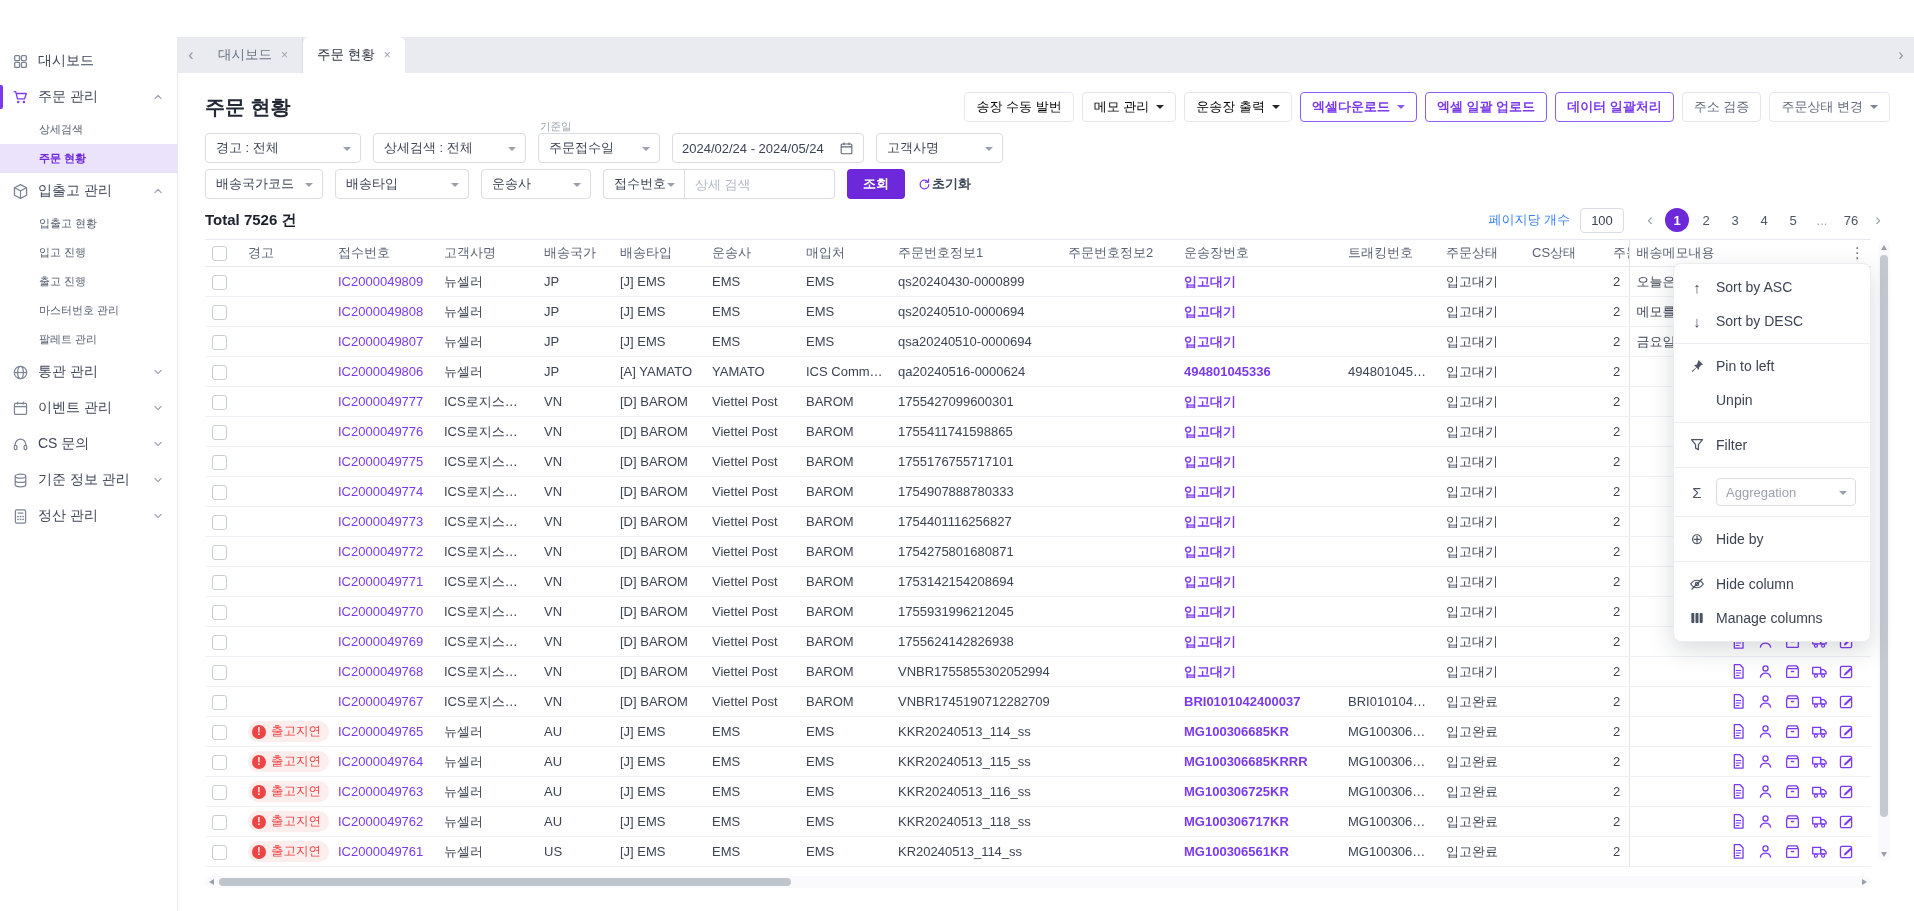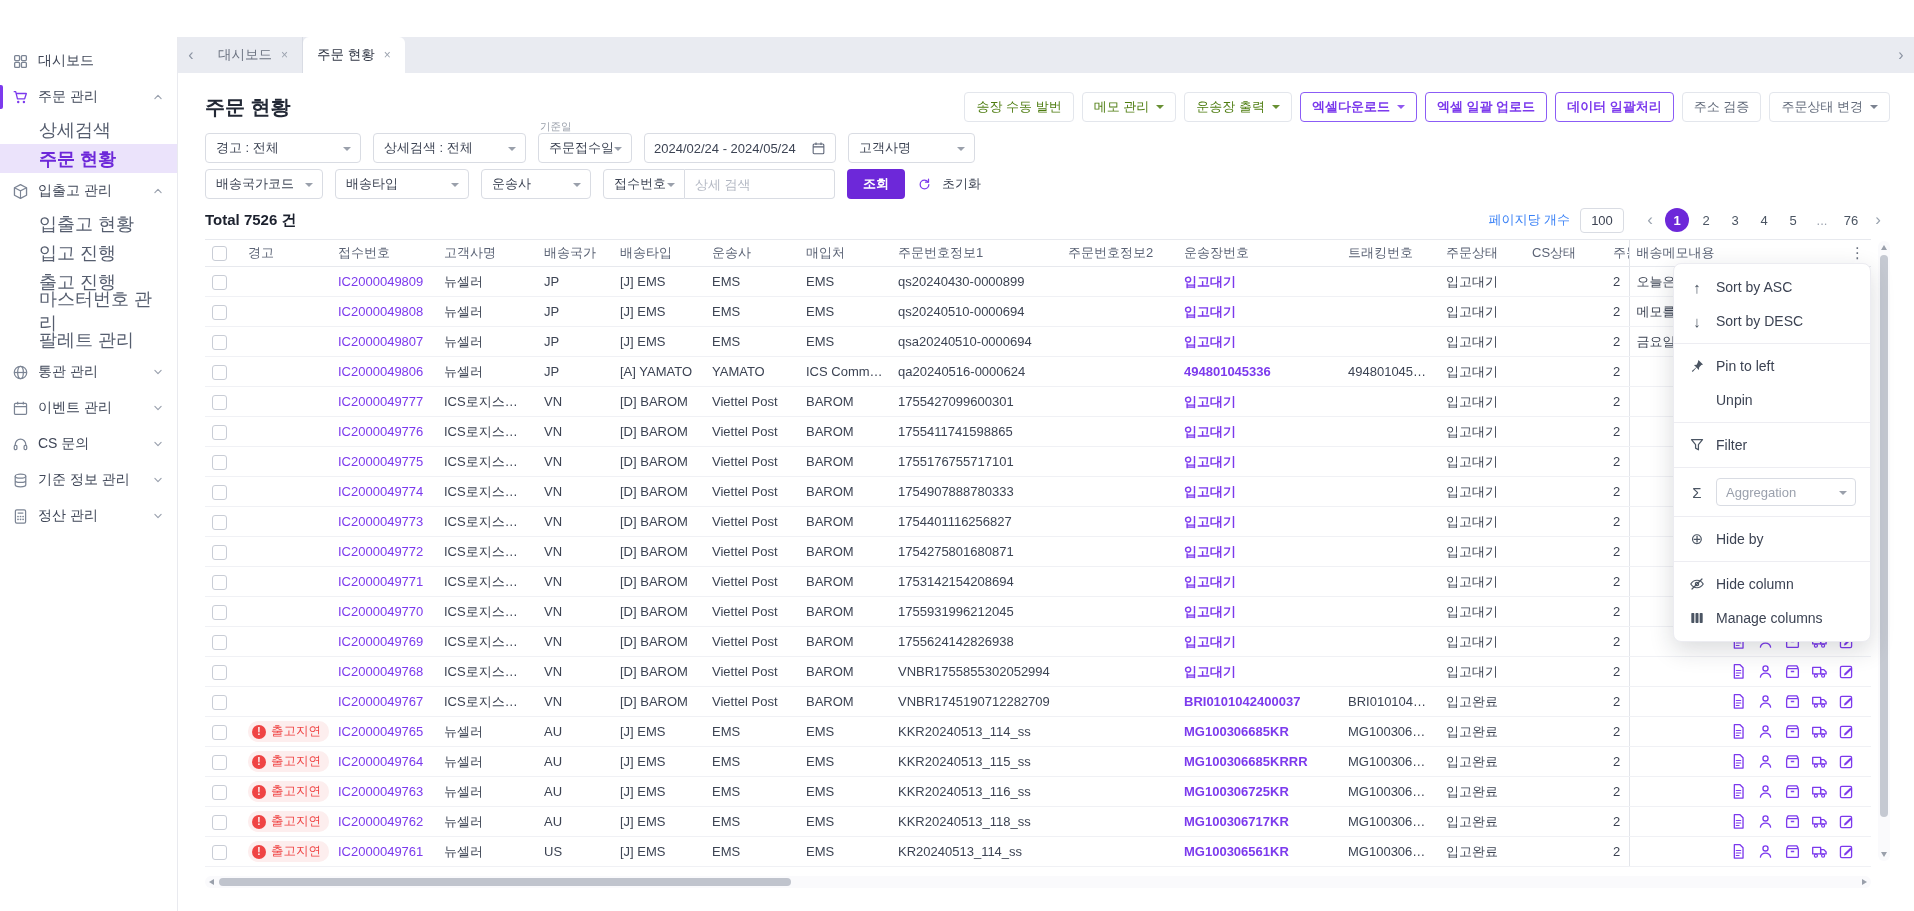--- a/index.html
+++ b/index.html
@@ -18,21 +18,21 @@
   .tb-right{margin-left:auto;display:flex;align-items:center;gap:15px;margin-right:15px;}
   .bellic{width:18px;height:18px;color:#e3e6ed;}
   .bellic svg{width:18px;height:18px;display:block;}
   .avatar{width:26px;height:26px;border-radius:50%;background:#525a6e;color:#c9cedb;display:flex;align-items:center;justify-content:center;cursor:pointer;}
   .avatar svg{width:16px;height:16px;}
 
   
   .sidebar{position:absolute;top:37px;left:0;width:178px;height:874px;background:#fff;border-right:1px solid #e9eaef;padding-top:6px;z-index:40;}
   .snav{display:flex;align-items:center;gap:9px;padding:0 12px;cursor:pointer;position:relative;color:#3f4657;}
   .snav.top{height:36px;font-size:14px;}
-  .snav.sub{height:29px;padding-left:39px;font-size:18px;color:#555d6e;}
+  .snav.sub{height:29px;padding-left:39px;font-size:11px;color:#555d6e;}
   .sic{width:17px;height:17px;color:#7b8494;flex:0 0 17px;}
   .sic svg{width:17px;height:17px;display:block;}
   .chev{margin-left:auto;color:#9aa1ae;width:14px;height:14px;}
   .chev svg{width:14px;height:14px;display:block;}
   .snav.accent .sic{color:#7c3aed;}
   .snav.accent::before{content:"";position:absolute;left:0;top:6px;bottom:6px;width:3px;background:#7c3aed;border-radius:0 2px 2px 0;}
   .snav.sel-item{background:#ebe3fb;color:#6d28d9;font-weight:700;}
 
   
   .main{position:absolute;top:37px;left:178px;width:1736px;height:874px;background:#fff;}
@@ -42,41 +42,41 @@
   .tab{display:flex;align-items:center;gap:9px;padding:0 14px;font-size:13.5px;color:#6b7280;border-right:1px solid #d9dce4;cursor:pointer;}
   .tab.active{background:#fff;color:#2f3543;border-radius:6px 6px 0 0;border-right:none;font-weight:500;}
   .tab .x{color:#9ca3af;font-size:12px;}
 
   
   .content{position:absolute;top:36px;left:0;width:100%;height:838px;background:#fff;}
   .page-head{position:absolute;top:16px;left:27px;right:24px;display:flex;align-items:center;height:36px;}
   .page-title{font-size:20px;font-weight:700;color:#232936;}
   .actions{margin-left:auto;display:flex;gap:8px;}
   .act{height:30px;border:1px solid #e3e6ec;background:#fff;border-radius:4px;font-size:13px;display:inline-flex;align-items:center;gap:7px;padding:0 11px;font-family:inherit;cursor:pointer;white-space:nowrap;}
-  .act.disabled{color:#4d7c0f;}
+  .act.disabled{color:#000000;}
   .act.normal{color:#646c7c;}
   .act.purple{color:#7c3aed;border-color:#8b5cf6;font-weight:600;}
   .dcar{width:0;height:0;border-left:4px solid transparent;border-right:4px solid transparent;border-top:4.5px solid currentColor;opacity:.85;}
 
   
   .frow{position:absolute;left:27px;display:flex;gap:12px;align-items:center;}
   .frow.r1{top:60px;}
   .frow.r2{top:96px;}
   .sel{height:30px;border:1px solid #d9dce3;border-radius:4px;background:#fff;display:inline-flex;align-items:center;padding:0 26px 0 10px;font-size:13px;color:#3c4353;position:relative;cursor:pointer;white-space:nowrap;}
   .sel::after{content:"";position:absolute;right:9px;top:13px;border-left:4px solid transparent;border-right:4px solid transparent;border-top:4.5px solid #9aa0ab;}
   .fwrap{position:relative;}
   .flab{position:absolute;top:-13px;left:2px;font-size:10.5px;color:#9aa0ab;}
   .datebox{height:30px;border:1px solid #d9dce3;border-radius:4px;display:inline-flex;align-items:center;padding:0 9px;font-size:13px;color:#3c4353;cursor:pointer;}
   .calic{margin-left:auto;color:#5b6375;width:15px;height:15px;}
   .calic svg{width:15px;height:15px;display:block;}
   .selgroup{display:flex;}
   .searchin{height:30px;width:150px;border:1px solid #d9dce3;border-left:none;border-radius:0 4px 4px 0;padding:0 10px;font-size:13px;color:#3c4353;font-family:inherit;outline:none;}
   .searchin::placeholder{color:#b3b8c3;}
   .btn-primary{height:30px;padding:0 16px;background:#6d28d9;color:#fff;border:none;border-radius:4px;font-size:13px;font-weight:600;font-family:inherit;cursor:pointer;}
-  .btn-reset{height:30px;display:inline-flex;align-items:center;gap:10px;font-size:13px;color:#3c4353;background:none;border:none;font-family:inherit;cursor:pointer;}
+  .btn-reset{height:30px;display:inline-flex;align-items:center;gap:0;font-size:13px;color:#3c4353;background:none;border:none;font-family:inherit;cursor:pointer;font-weight:bold;}
   .refic{width:15px;height:15px;color:#7c3aed;}
   .refic svg{width:15px;height:15px;display:block;}
 
   
   .summary{position:absolute;top:134px;left:27px;right:26px;display:flex;align-items:center;height:26px;gap:20px;}
   .total{font-size:15px;font-weight:700;color:#1c212e;}
   .sright{margin-left:auto;display:flex;align-items:center;gap:10px;}
   .pplabel{font-size:13px;color:#3b82f6;}
   .ppbox{width:44px;height:25px;border:1px solid #d9dce3;border-radius:4px;display:flex;align-items:center;justify-content:center;font-size:13px;color:#3c4353;cursor:pointer;}
   .pagination{display:flex;align-items:center;gap:5px;margin-left:6px;}
@@ -422,21 +422,21 @@
 
       <div class="frow r1">
         <div class="sel" style="width:156px">
             <span>경고 : 전체</span>
           </div>
         <div class="sel" style="width:153px">
             <span>상세검색 : 전체</span>
           </div>
         <div class="fwrap">
           <span class="flab">기준일</span>
-          <div class="sel" style="width:94px">
+          <div class="sel" style="width:122px">
               <span>주문접수일</span>
             </div>
         </div>
         <div class="datebox" style="width:192px">
           <span>2024/02/24 - 2024/05/24</span>
           <span class="calic">
               <svg viewBox="0 0 18 18">
                 <use href="#sym-calendar"></use>
               </svg>
             </span>

